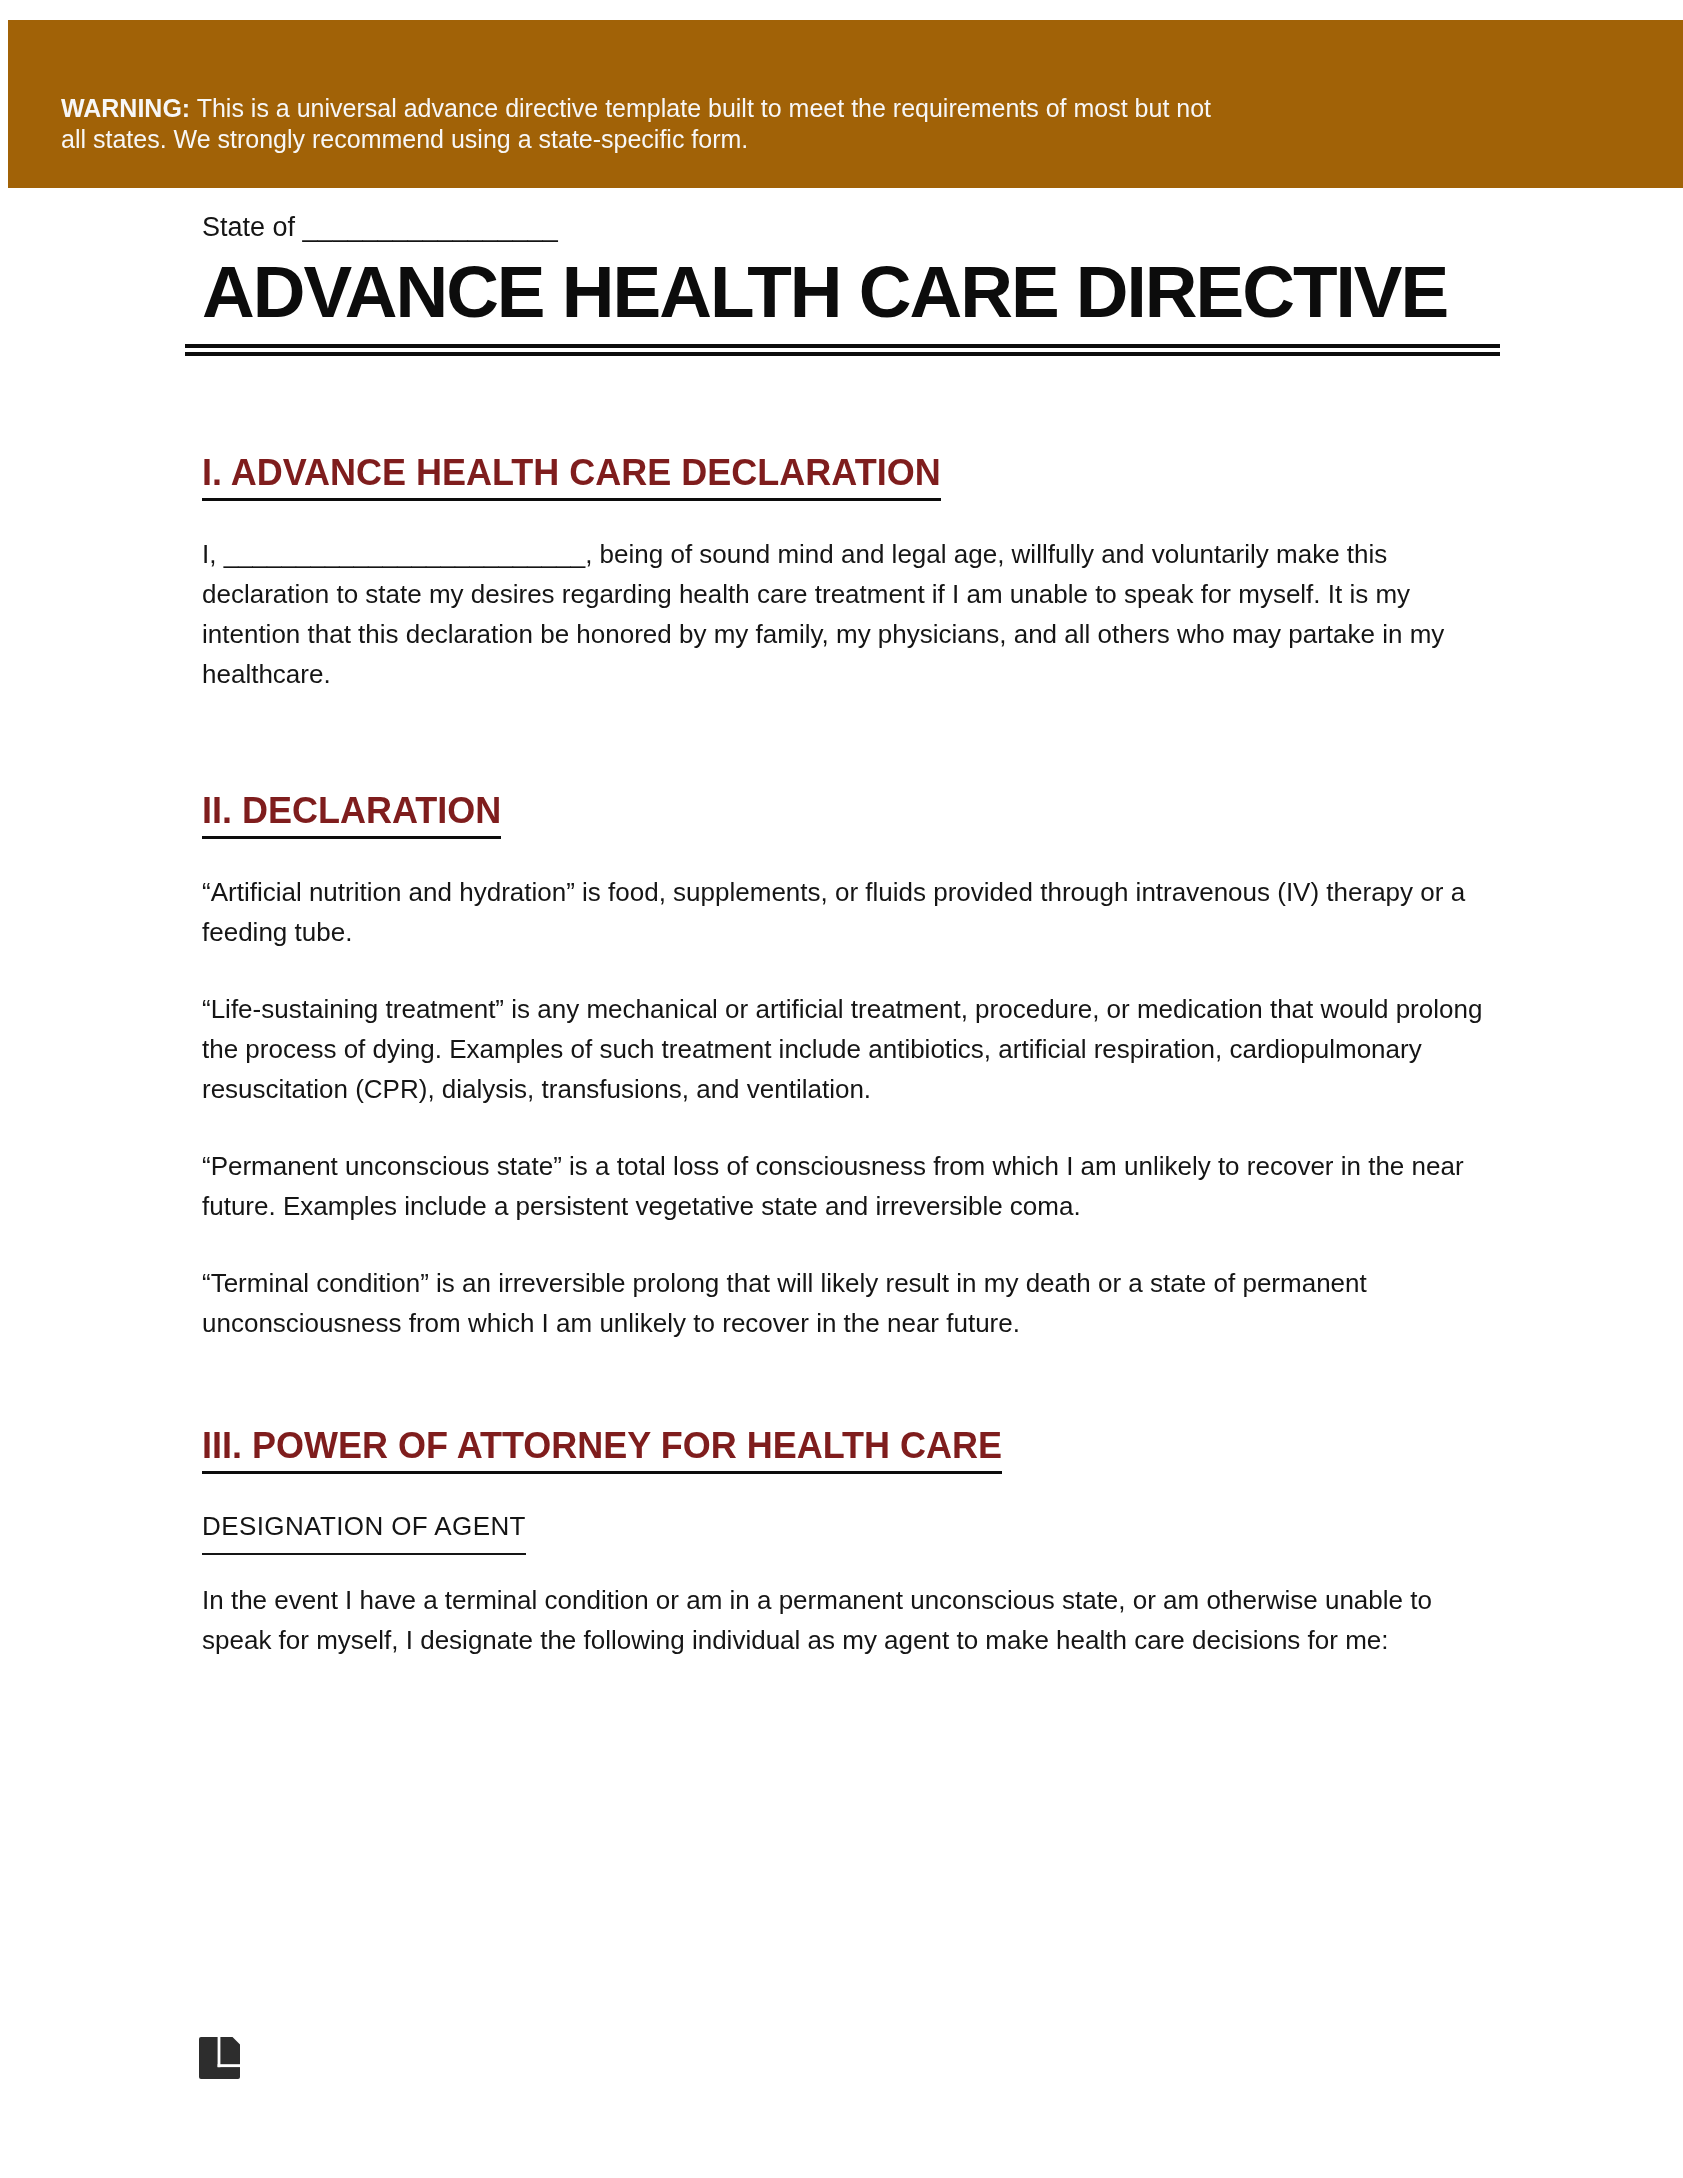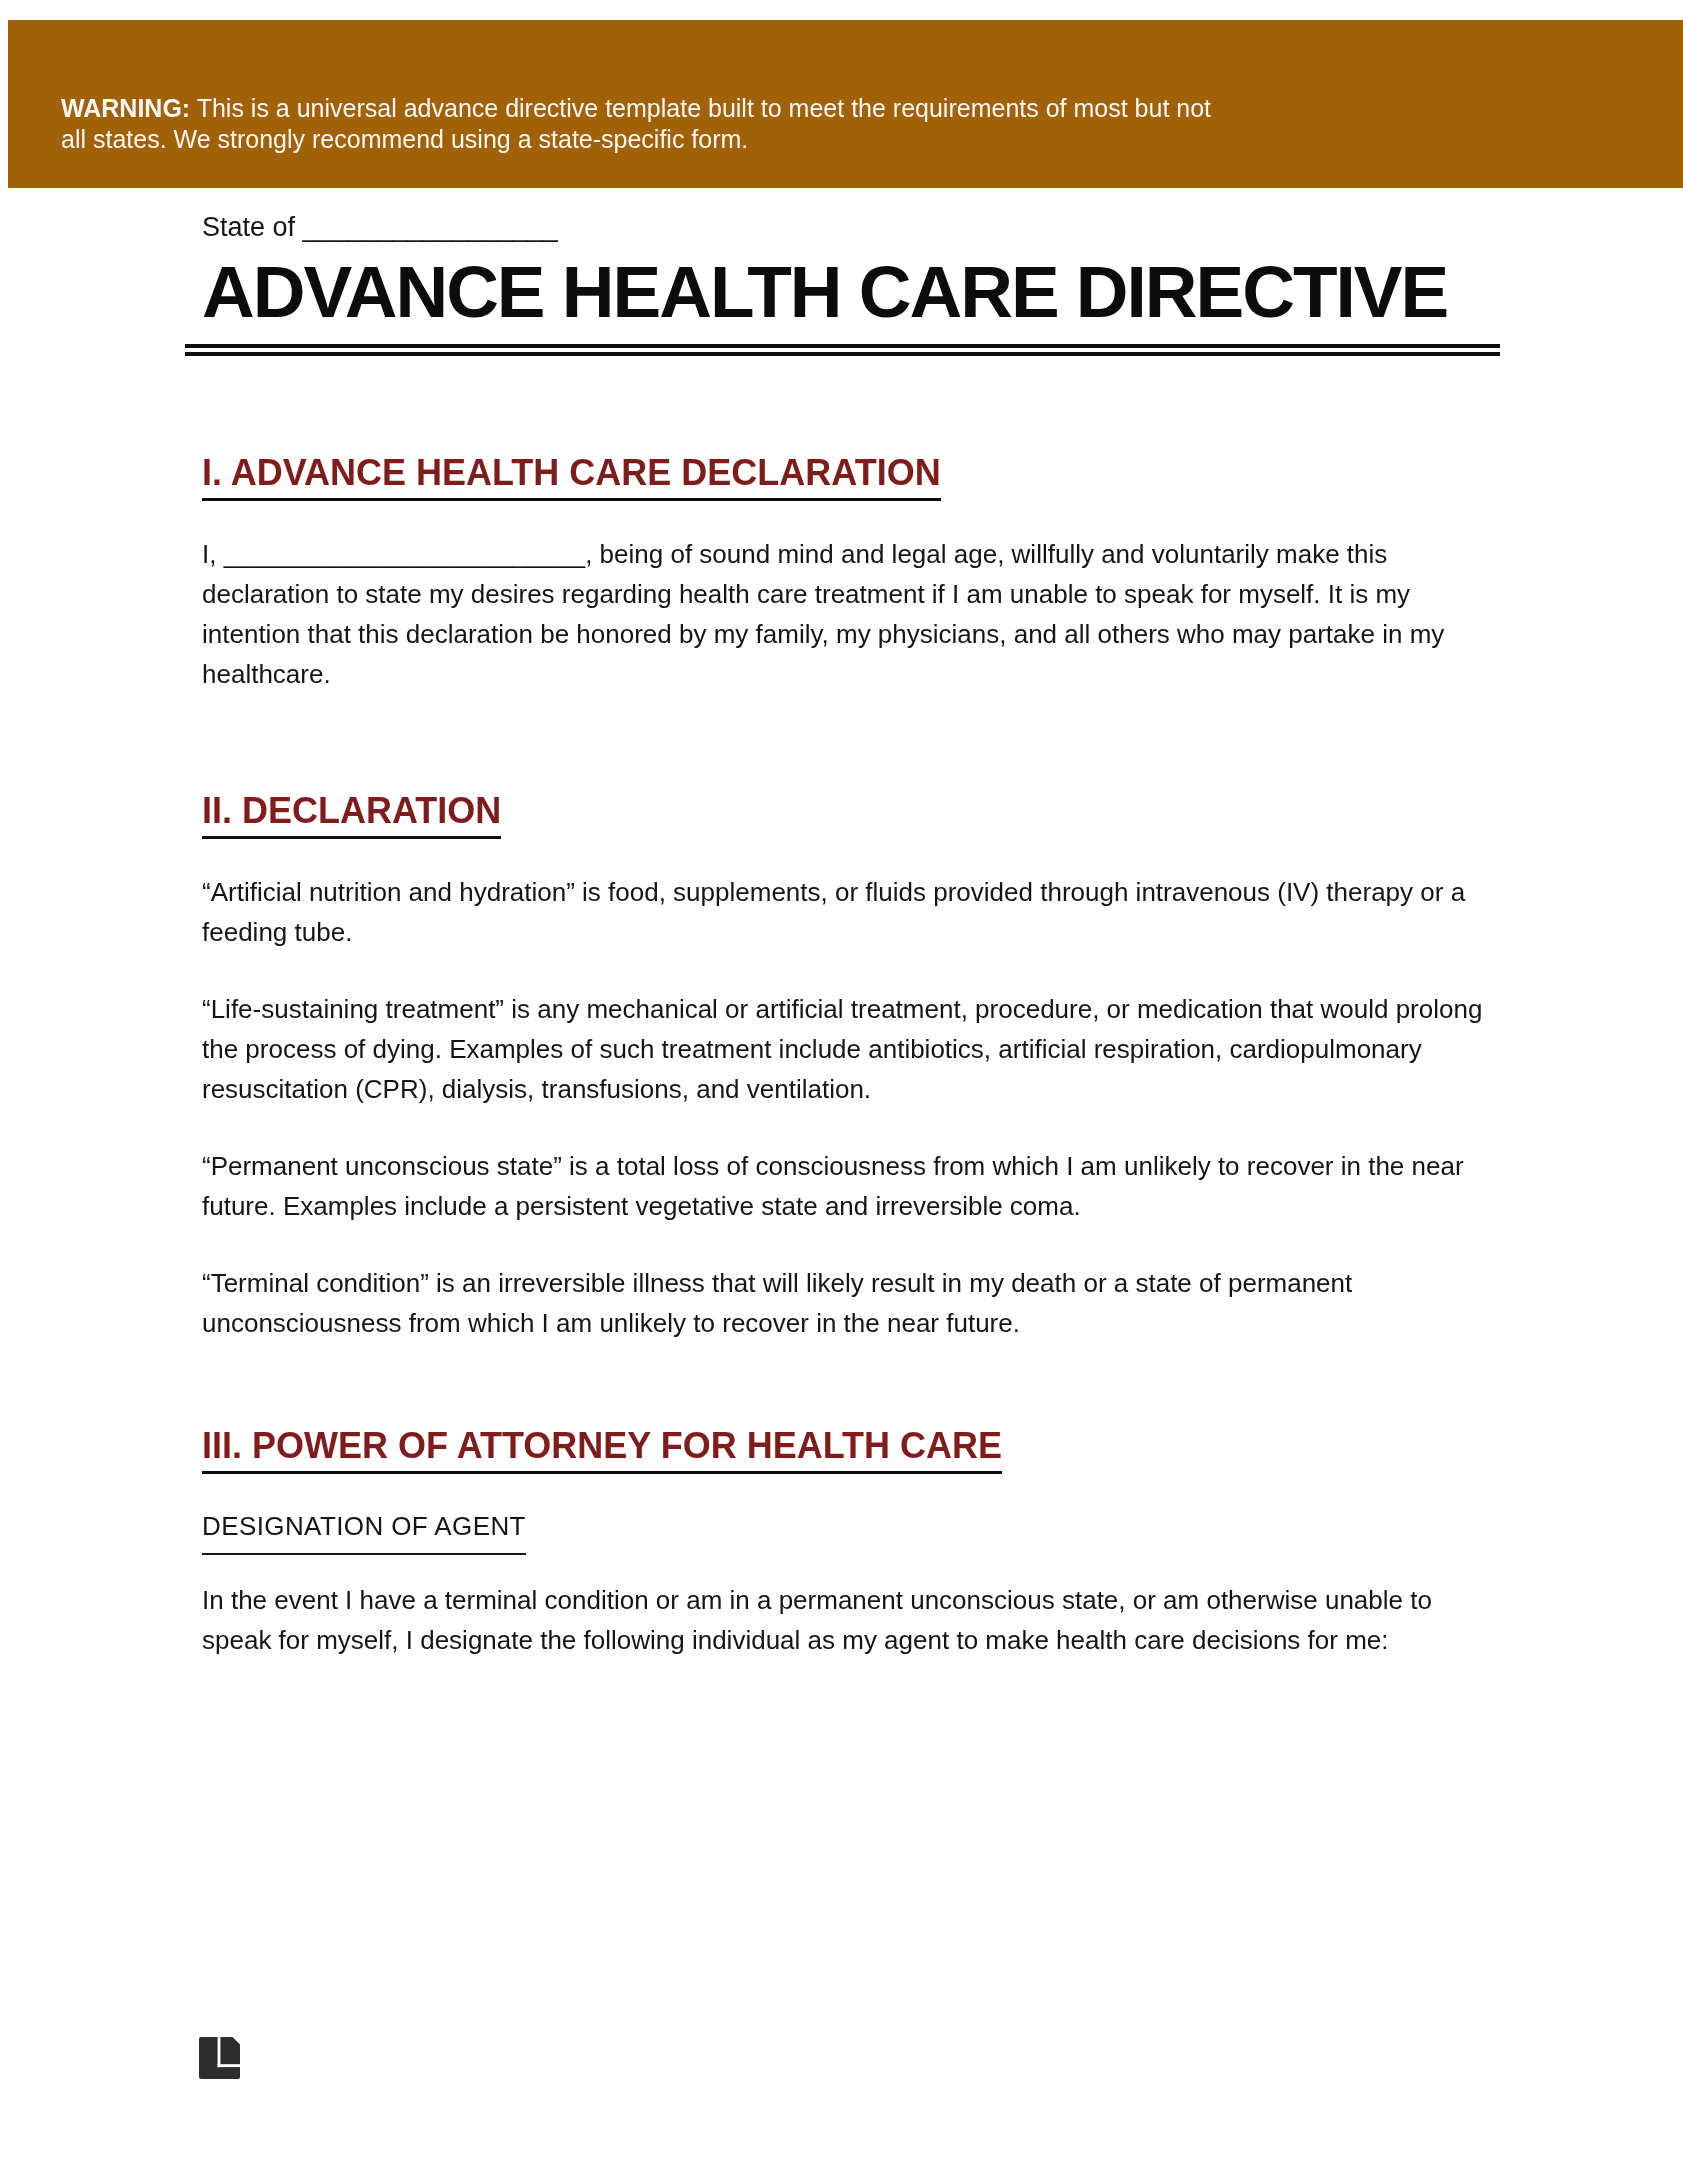--- a/index.html
+++ b/index.html
@@ -52,21 +52,21 @@
   <div class="title-rule"></div>
 
 
   <h2 class="section-heading"><span>I. ADVANCE HEALTH CARE DECLARATION</span></h2>
   <p class="body first">I, _________________________, being of sound mind and legal age, willfully and voluntarily make this declaration to state my desires regarding health care treatment if I am unable to speak for myself. It is my intention that this declaration be honored by my family, my physicians, and all others who may partake in my healthcare.</p>
 
   <h2 class="section-heading"><span>II. DECLARATION</span></h2>
   <p class="body first">“Artificial nutrition and hydration” is food, supplements, or fluids provided through intravenous (IV) therapy or a feeding tube.</p>
   <p class="body">“Life-sustaining treatment” is any mechanical or artificial treatment, procedure, or medication that would prolong the process of dying. Examples of such treatment include antibiotics, artificial respiration, cardiopulmonary resuscitation (CPR), dialysis, transfusions, and ventilation.</p>
   <p class="body">“Permanent unconscious state” is a total loss of consciousness from which I am unlikely to recover in the near future. Examples include a persistent vegetative state and irreversible coma.</p>
-  <p class="body">“Terminal condition” is an irreversible illness that will likely result in my death or a state of permanent unconsciousness from which I am unlikely to recover in the near future.</p>
+  <p class="body">“Terminal condition” is an irreversible prolong that will likely result in my death or a state of permanent unconsciousness from which I am unlikely to recover in the near future.</p>
 
   <h2 class="section-heading mt-3"><span>III. POWER OF ATTORNEY FOR HEALTH CARE</span></h2>
   <div class="subheading"><span>DESIGNATION OF AGENT</span></div>
   <p class="body">In the event I have a terminal condition or am in a permanent unconscious state, or am otherwise unable to speak for myself, I designate the following individual as my agent to make health care decisions for me:</p>
 </div>
 
 <div class="logo">
   <svg width="41" height="42" viewBox="0 0 41 42" xmlns="http://www.w3.org/2000/svg">
     <rect x="0" y="0" width="41" height="42" rx="2" fill="#2d2d2d"></rect>
     <polygon points="33.5,0 41,0 41,7.5" fill="#ffffff"></polygon>

